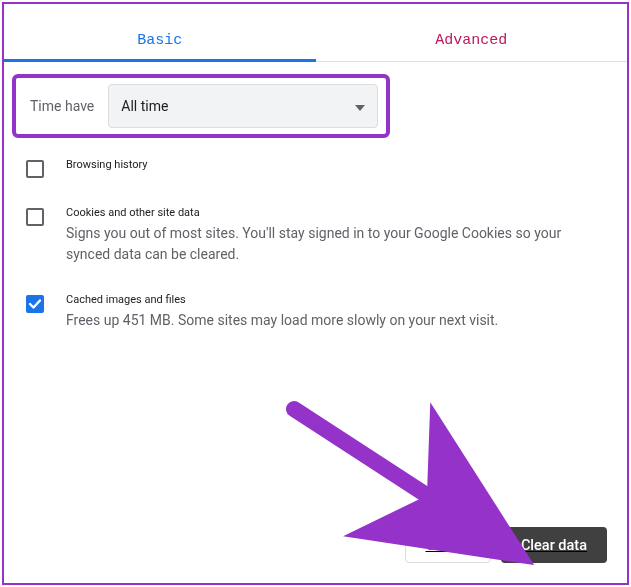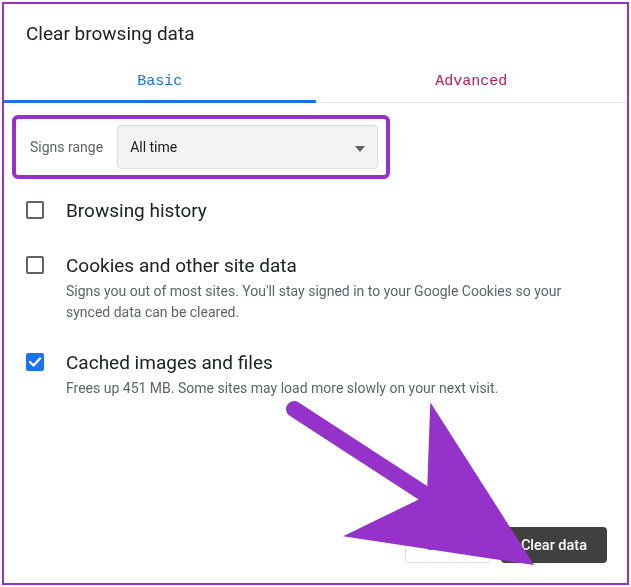--- a/index.html
+++ b/index.html
@@ -102,39 +102,40 @@
   .checkbox.checked {
     background: #1a73e8;
     border-color: #1a73e8;
   }
   .checkbox.checked svg {
     position: absolute;
     top: -1px; left: -1px;
   }
   .opt-text { flex: 1; }
   .opt-title {
-    font-size: 19px;
+    font-size: 11px;
     color: #202124;
     margin-bottom: 4px;
   }
   .opt-desc {
     font-size: 14px;
     color: #5f6368;
     line-height: 1.5;
   }
   .opt-link {
     color: #1a73e8;
     cursor: pointer;
   }
   .buttons {
     position: absolute;
     right: 20px;
     bottom: 20px;
     display: flex;
     gap: 10px;
+    text-decoration: underline;
   }
   .btn {
     height: 36px;
     padding: 0 20px;
     border-radius: 4px;
     font-size: 14.5px;
     display: flex;
     align-items: center;
     cursor: pointer;
     font-weight: 500;
@@ -153,29 +154,28 @@
     position: absolute;
     left: 280px;
     top: 395px;
     pointer-events: none;
   }
 </style>
 </head>
 <body>
 
 <div class="dialog">
-  <div class="title">Clear browsing data</div>
 
   <div class="tabs">
     <div class="tab active">Basic</div>
     <div class="tab">Advanced</div>
   </div>
 
   <div class="timerange-wrap">
-    <span class="timerange-label">Signs range</span>
+    <span class="timerange-label">Time have</span>
     <div class="select">
       <span>All time</span>
       <span>
         <svg width="10" height="6" viewBox="0 0 10 6">
             <path d="M0 0 L5 6 L10 0 Z" fill="#5f6368"></path>
           </svg>
       </span>
     </div>
   </div>
 

